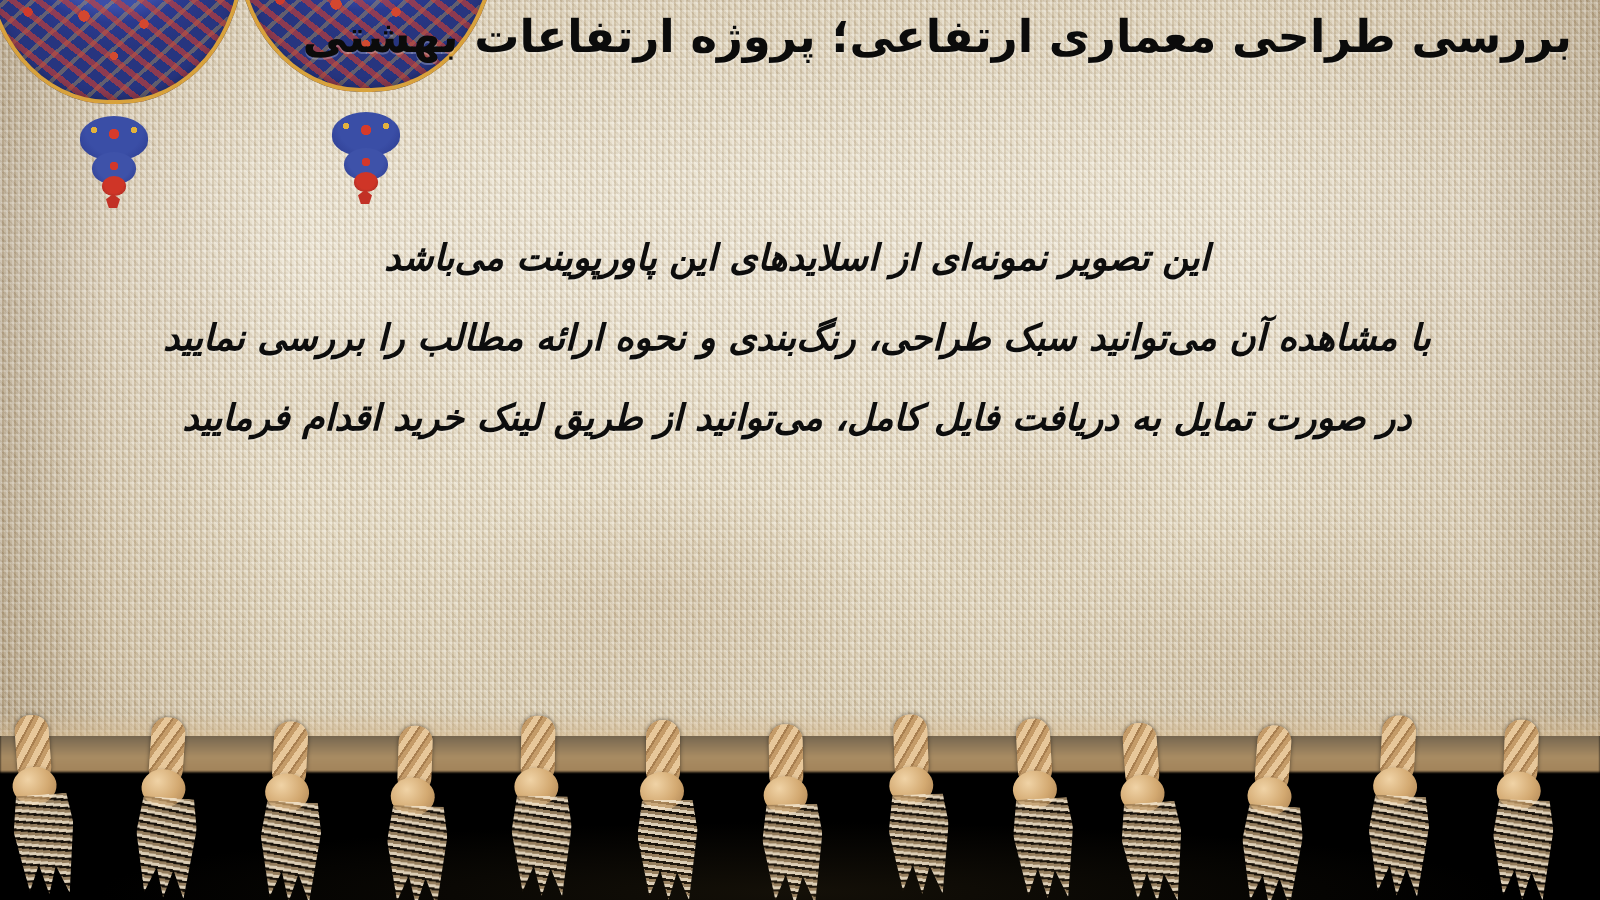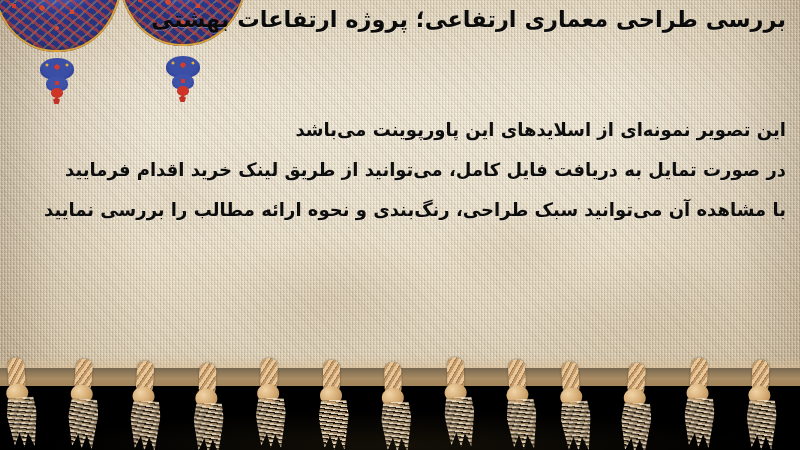--- a/index.html
+++ b/index.html
@@ -220,22 +220,23 @@
     letter-spacing: 0px;
     text-shadow: 0 1px 0 rgba(255,255,255,.25);
   }
   .title-line.l2 { font-weight: normal; font-size: 24px; }
 
   .body-block {
     position: absolute;
     top: 110px;
     right: 14px;
     width: 775px;
-    text-align: right;
+    text-align: center;
     direction: rtl;
+    font-style: italic;
   }
   .body-line {
     color: #0d0d0d;
     font-weight: bold;
     font-size: 18px;
     line-height: 40px;
     white-space: nowrap;
     text-shadow: 0 1px 0 rgba(255,255,255,.22);
   }
 </style>
@@ -337,18 +338,18 @@
     </div>
 
   <div class="text-layer">
 
     <div class="title-block">
       <div class="title-line l1">بررسی طراحی معماری ارتفاعی؛ پروژه ارتفاعات بهشتی</div>
     </div>
 
     <div class="body-block">
       <div class="body-line">این تصویر نمونه‌ای از اسلایدهای این پاورپوینت می‌باشد</div>
+      <div class="body-line">با مشاهده آن می‌توانید سبک طراحی، رنگ‌بندی و نحوه ارائه مطالب را بررسی نمایید</div>
       <div class="body-line">در صورت تمایل به دریافت فایل کامل، می‌توانید از طریق لینک خرید اقدام فرمایید</div>
-      <div class="body-line">با مشاهده آن می‌توانید سبک طراحی، رنگ‌بندی و نحوه ارائه مطالب را بررسی نمایید</div>
     </div>
 
   </div>
 </div>
 
 </body></html>

